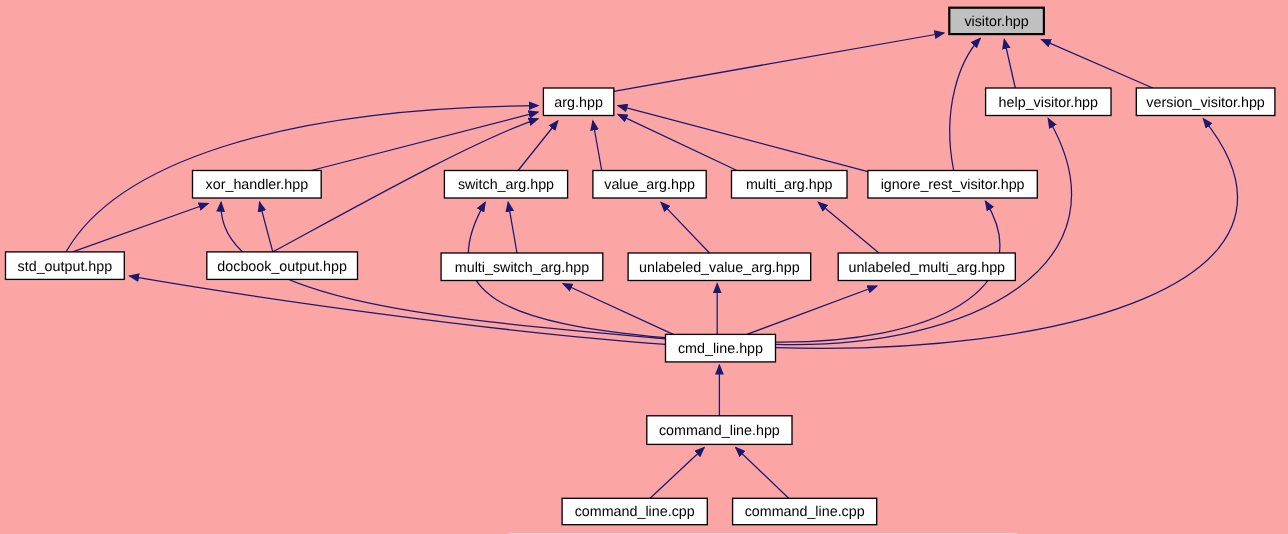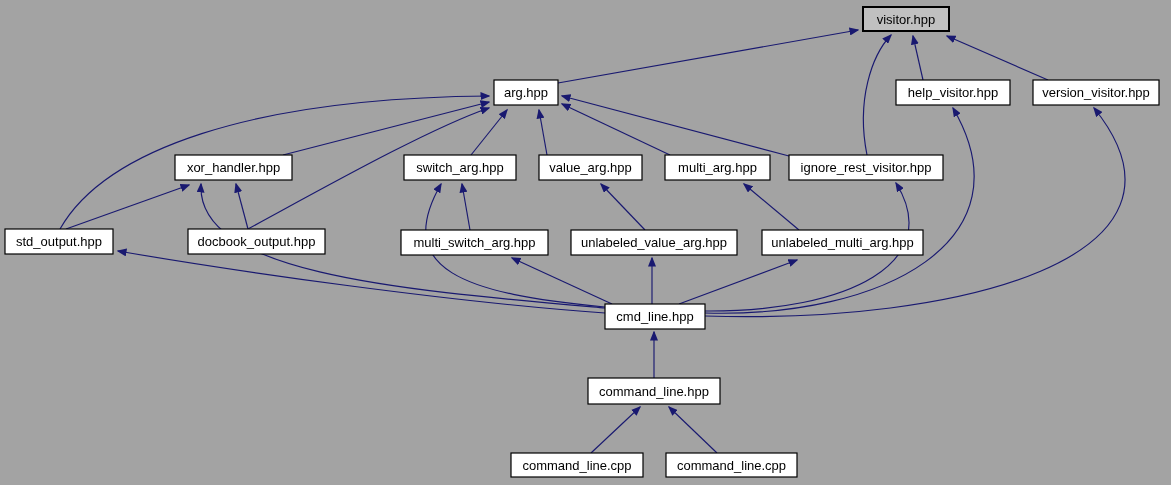--- a/index.html
+++ b/index.html
@@ -4,21 +4,21 @@
 <style>
   html, body {
     margin: 0;
     padding: 0;
     background: #ffffff;
   }
   .canvas {
     position: relative;
     width: 1171px;
     height: 485px;
-    background: #a3a3a3;
+    background: #fca5a5;
     overflow: hidden;
   }
   svg {
     display: block;
   }
   svg text {
     font-family: "Liberation Sans", "DejaVu Sans", sans-serif;
     font-size: 13px;
     fill: #000000;
     text-anchor: middle;

